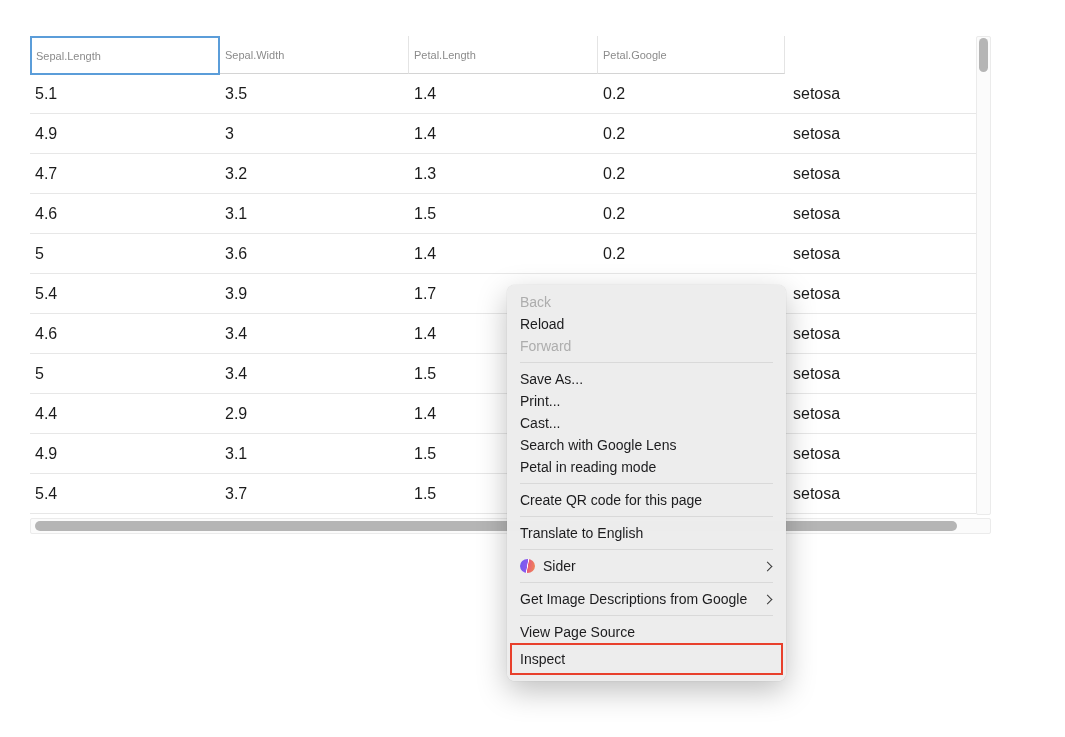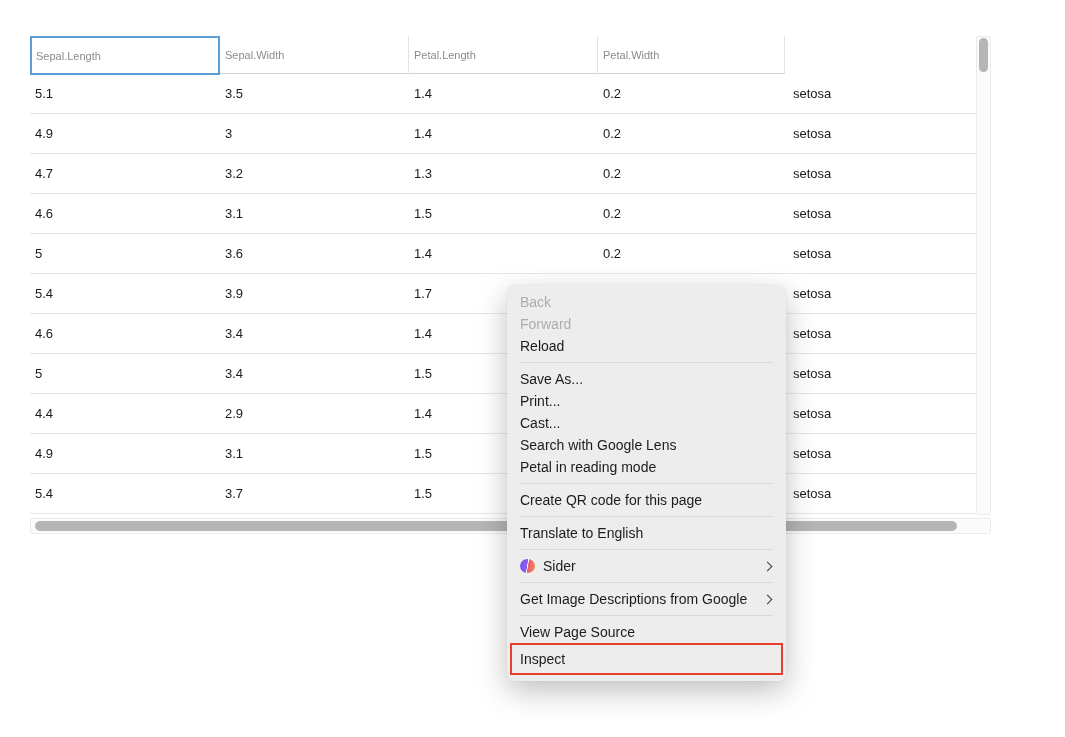--- a/index.html
+++ b/index.html
@@ -12,21 +12,21 @@
   .hcell{box-sizing:border-box;display:flex;align-items:center;height:38px;
          padding-left:5px;font-size:11px;color:#8b8b8b;background:#fff;
          border-right:1px solid #e4e4e4;border-bottom:1px solid #d4d4d4;}
   .hcell.last{border-right:none;}
   .hcell.focused{border:2px solid #5b9dd9;height:39px;margin-bottom:-1px;
                  padding-left:4px;position:relative;z-index:2;}
   .w0{width:190px}.w1{width:189px}.w2{width:189px}.w3{width:187px}.w4{width:191px}
   .hcell.c4{padding-left:8px;}
   .trow{display:flex;box-sizing:border-box;height:40px;align-items:center;
         border-bottom:1px solid #e7e7e7;background:#fff;}
-  .tcell{box-sizing:border-box;padding-left:5px;font-size:13px;color:#1b1b1b;}
+  .tcell{box-sizing:border-box;padding-left:5px;font-size:16px;color:#1b1b1b;}
   .tcell.col4{padding-left:8px;}
 
   
   .vscroll{position:absolute;left:976px;top:36px;width:15px;height:479px;
            box-sizing:border-box;background:#fbfbfb;border:1px solid #ebebeb;border-radius:2px;}
   .vthumb{position:absolute;left:2px;top:1px;width:9px;height:34px;
           background:#b5b5b5;border-radius:5px;}
   .hscroll{position:absolute;left:30px;top:518px;width:961px;height:16px;
            box-sizing:border-box;background:#fbfbfb;border:1px solid #ebebeb;border-radius:2px;}
   .hthumb{position:absolute;left:4px;top:2px;width:922px;height:10px;
@@ -51,21 +51,21 @@
 </head>
 <body>
 
 <div class="stage">
 
   <div class="table-wrap">
     <div class="thead">
         <div class="hcell w0 c0 focused">Sepal.Length</div>
         <div class="hcell w1 c1">Sepal.Width</div>
         <div class="hcell w2 c2">Petal.Length</div>
-        <div class="hcell w3 c3">Petal.Width</div>
+        <div class="hcell w3 c3">Petal.Google</div>
       </div>
     <div class="tbody">
         <div class="trow">
           <div class="tcell w0 col0">5.1</div>
           <div class="tcell w1 col1">3.5</div>
           <div class="tcell w2 col2">1.4</div>
           <div class="tcell w3 col3">0.2</div>
           <div class="tcell w4 col4">setosa</div>
         </div>
         <div class="trow">
@@ -146,25 +146,25 @@
   </div>
 
   <div class="hscroll">
     <div class="hthumb"></div>
   </div>
 
   <div class="cmenu">
       <div class="mitem disabled">
         <span class="mlabel">Back</span>
       </div>
+      <div class="mitem">
+        <span class="mlabel">Reload</span>
+      </div>
       <div class="mitem disabled">
         <span class="mlabel">Forward</span>
-      </div>
-      <div class="mitem">
-        <span class="mlabel">Reload</span>
       </div>
       <div class="msep"></div>
       <div class="mitem">
         <span class="mlabel">Save As...</span>
       </div>
       <div class="mitem">
         <span class="mlabel">Print...</span>
       </div>
       <div class="mitem">
         <span class="mlabel">Cast...</span>

